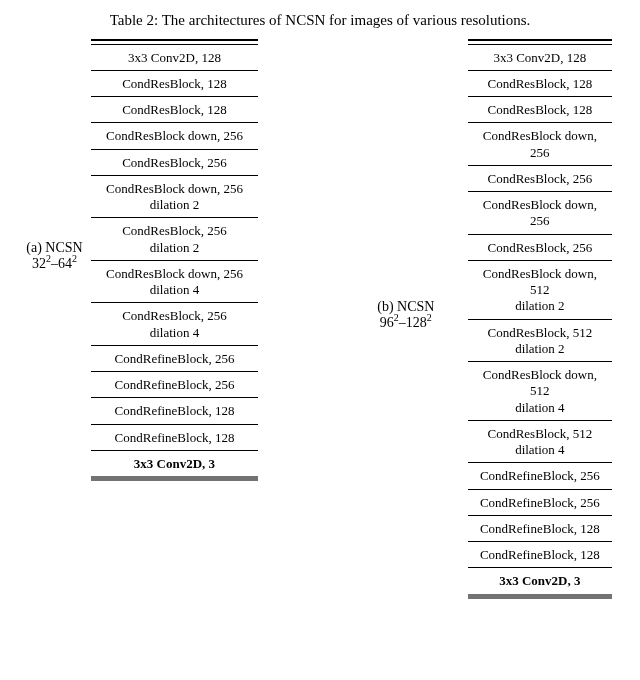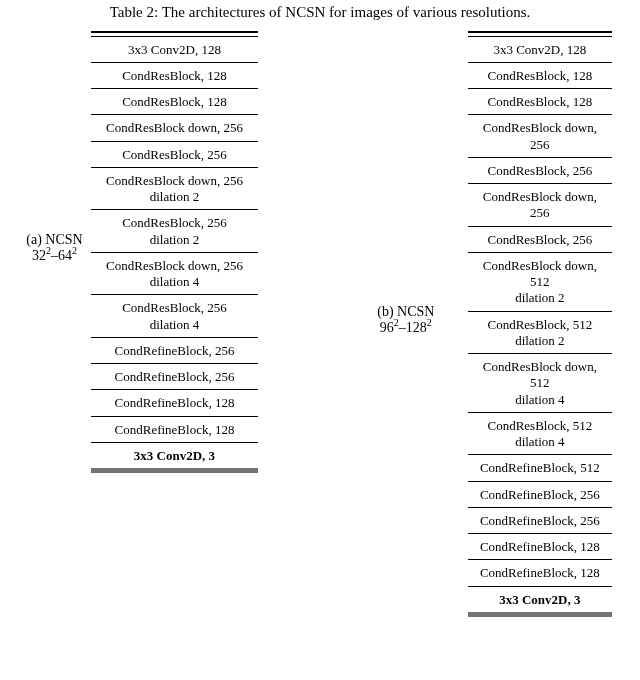--- a/index.html
+++ b/index.html
@@ -6,21 +6,21 @@
     font-family: "Times New Roman", Times, serif;
     font-size: 15px;
     color: #000;
     background: #fff;
     margin: 0;
     padding: 0;
     width: 640px;
   }
   .page {
     width: 640px;
-    padding-top: 4px;
+    padding-top: 12px;
   }
   .caption {
     text-align: center;
     font-size: 15px;
     margin: 0 0 10px 0;
   }
   .tables-row {
     display: flex;
     flex-direction: row;
     justify-content: space-between;
@@ -105,21 +105,20 @@
           <div class="row">CondResBlock, 128</div>
           <div class="row">CondResBlock, 128</div>
           <div class="row">CondResBlock down, 256</div>
           <div class="row">CondResBlock, 256</div>
           <div class="row">CondResBlock down, 256</div>
           <div class="row">CondResBlock, 256</div>
           <div class="row">CondResBlock down, 512<br>dilation 2</div>
           <div class="row">CondResBlock, 512<br>dilation 2</div>
           <div class="row">CondResBlock down, 512<br>dilation 4</div>
           <div class="row">CondResBlock, 512<br>dilation 4</div>
-          <div class="row">CondRefineBlock, 512</div>
           <div class="row">CondRefineBlock, 256</div>
           <div class="row">CondRefineBlock, 256</div>
           <div class="row">CondRefineBlock, 128</div>
           <div class="row">CondRefineBlock, 128</div>
           <div class="row">3x3 Conv2D, 3</div>
         </div>
     </div>
 
   </div>
 </div>

